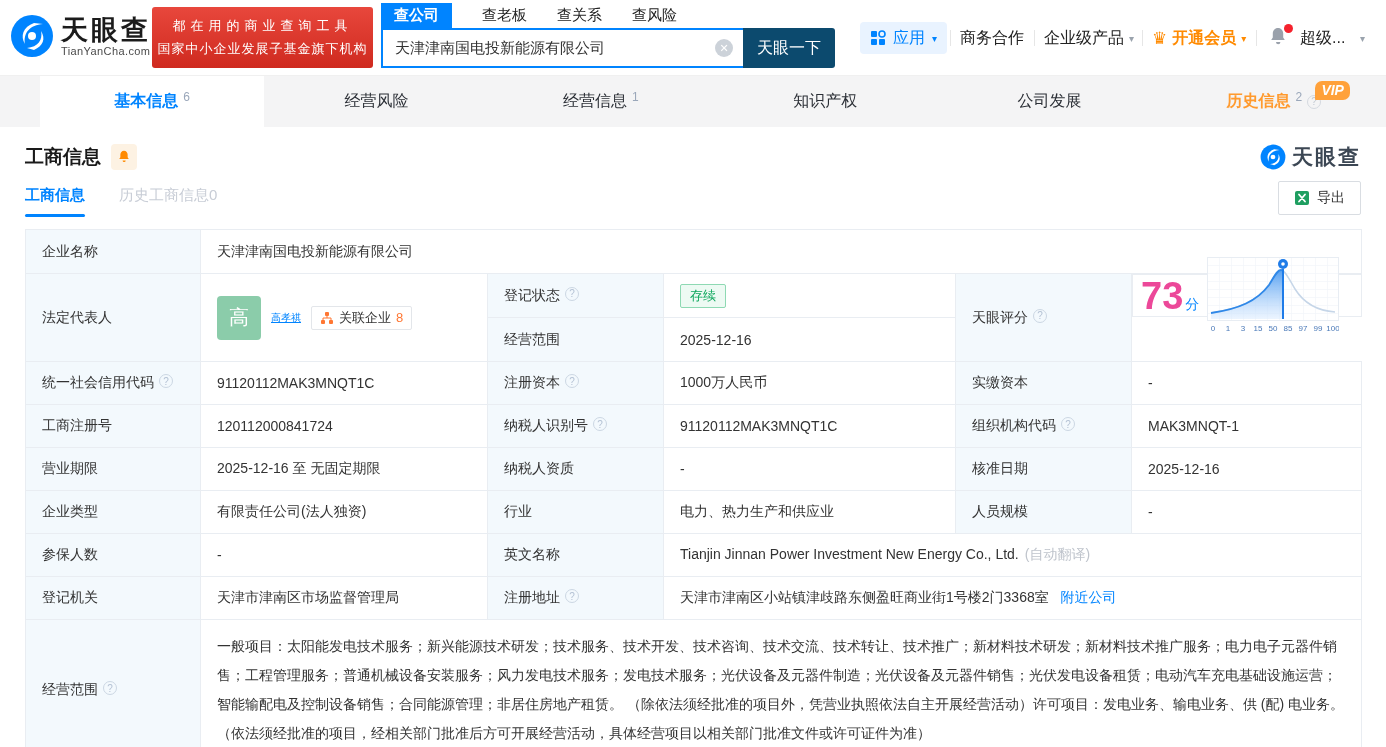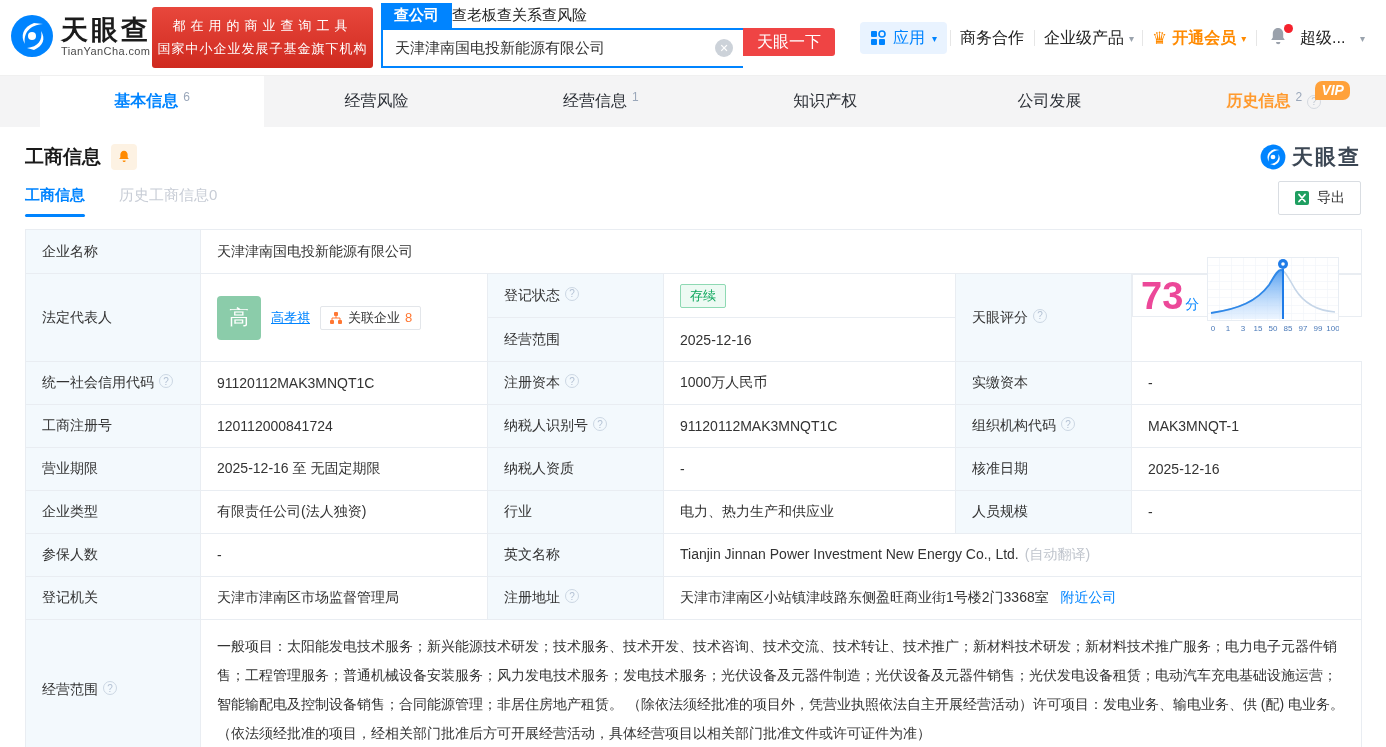--- a/index.html
+++ b/index.html
@@ -11,31 +11,31 @@
   
   .header { position: relative; height: 75px; background: #fff; }
   .logo { position: absolute; left: 10px; top: 14px; display: flex; align-items: center; gap: 7px; }
   .logo-cn { font-size: 27px; font-weight: bold; color: #1b1b1b; letter-spacing: 3px; line-height: 30px; }
   .logo-en { font-size: 11px; color: #4a4a4a; letter-spacing: .4px; }
   .promo { position: absolute; left: 152px; top: 7px; width: 221px; height: 61px;
     background: linear-gradient(180deg, #e8473c, #cf2a1f); border-radius: 3px; color: #fff;
     display: flex; flex-direction: column; justify-content: center; align-items: center; gap: 5px; }
   .promo-l1 { font-size: 13px; letter-spacing: 5px; }
   .promo-l2 { font-size: 13px; letter-spacing: 1px; }
-  .search-tabs { position: absolute; left: 381px; top: 3px; height: 25px; display: flex; align-items: center; }
+  .search-tabs { position: absolute; left: 381px; top: 3px; height: 25px; display: flex; align-items: center; gap: 30px; }
   .search-tab { font-size: 15px; color: #222; cursor: pointer; }
   .search-tab.active { background: #0084ff; color: #fff; padding: 3px 13px; font-weight: bold; }
   .search-row { position: absolute; left: 381px; top: 28px; display: flex; }
   .search-input-wrap { position: relative; width: 362px; }
   .search-input { width: 100%; height: 40px; border: 2px solid #0084ff; border-right: none;
     padding: 0 36px 0 12px; font-size: 15px; color: #333; outline: none; border-radius: 0;
     font-family: inherit; }
   .clear-btn { position: absolute; right: 10px; top: 11px; width: 18px; height: 18px; border-radius: 50%;
     background: #ccd2d9; color: #fff; font-size: 11px; display: flex; align-items: center; justify-content: center; cursor: pointer; }
-  .search-btn { width: 92px; height: 28px; background: #ef4444; color: #fff; font-size: 16px;
+  .search-btn { width: 92px; height: 40px; background: #0c4a6e; color: #fff; font-size: 16px;
     display: flex; align-items: center; justify-content: center; border-radius: 0 3px 3px 0; cursor: pointer; }
   .apps-btn { position: absolute; left: 860px; top: 22px; height: 32px; background: #e9f3ff; border-radius: 4px;
     display: flex; align-items: center; gap: 7px; padding: 0 10px; color: #0084ff; font-size: 16px; cursor: pointer; }
   .hdr-item { position: absolute; top: 22px; height: 32px; display: flex; align-items: center; gap: 5px; font-size: 16px; color: #222; cursor: pointer; }
   .caret { font-size: 10px; color: #9aa3ad; }
   .caret.blue { color: #0084ff; } .caret.orange { color: #ff8a00; }
   .sep { position: absolute; top: 30px; width: 1px; height: 16px; background: #e6e6e6; }
   .vip-link { color: #ff8a00; }
   .crown { color: #ff8a00; font-size: 17px; }
   .bell-wrap { position: relative; width: 22px; height: 24px; }
@@ -73,21 +73,21 @@
   .info-table { width: 1336px; border-collapse: collapse; table-layout: fixed; margin-top: 12px; }
   .info-table td { border: 1px solid #e9edf2; padding: 0 16px; font-size: 14px; color: #333; height: 43px; vertical-align: middle; }
   .info-table td.lbl { background: #f3f9fd; }
   .lbl-inner { display: flex; gap: 5px; }
   .help { width: 14px; height: 14px; min-width: 14px; border: 1px solid #ccd7e3; border-radius: 50%; color: #b4c2d4;
     font-size: 10px; display: inline-flex; align-items: center; justify-content: center; cursor: pointer; }
   tr.h44 { height: 44px; }
   .rep-cell { display: flex; align-items: center; gap: 10px; }
   .avatar { width: 44px; height: 44px; background: #8bccaa; border-radius: 4px; color: #fff; font-size: 20px;
     display: flex; align-items: center; justify-content: center; cursor: pointer; }
-  .rep-name { color: #0084ff; font-size: 13px; cursor: pointer; text-decoration: underline; }
+  .rep-name { color: #0084ff; font-size: 10px; cursor: pointer; text-decoration: underline; }
   .rel-badge { display: flex; align-items: center; gap: 5px; border: 1px solid #e3e6ea; border-radius: 2px;
     height: 24px; padding: 0 8px; font-size: 13px; color: #333; cursor: pointer; background: #fff; }
   .rel-count { color: #ff7733; }
   .status-badge { display: inline-block; border: 1px solid #8ed9b3; background: #edfaf3; color: #0fa85e;
     font-size: 13px; padding: 2px 9px; border-radius: 2px; }
   .score-cell { display: flex; align-items: center; gap: 8px; padding: 0 8px !important; }
   .score-num { font-size: 38px; font-weight: bold; color: #ec4899; line-height: 1; }
   .score-unit { font-size: 14px; color: #0084ff; margin-left: 2px; }
   .scope-cell { line-height: 29px; padding: 12px 16px !important; }
   .link { color: #0084ff; cursor: pointer; }

